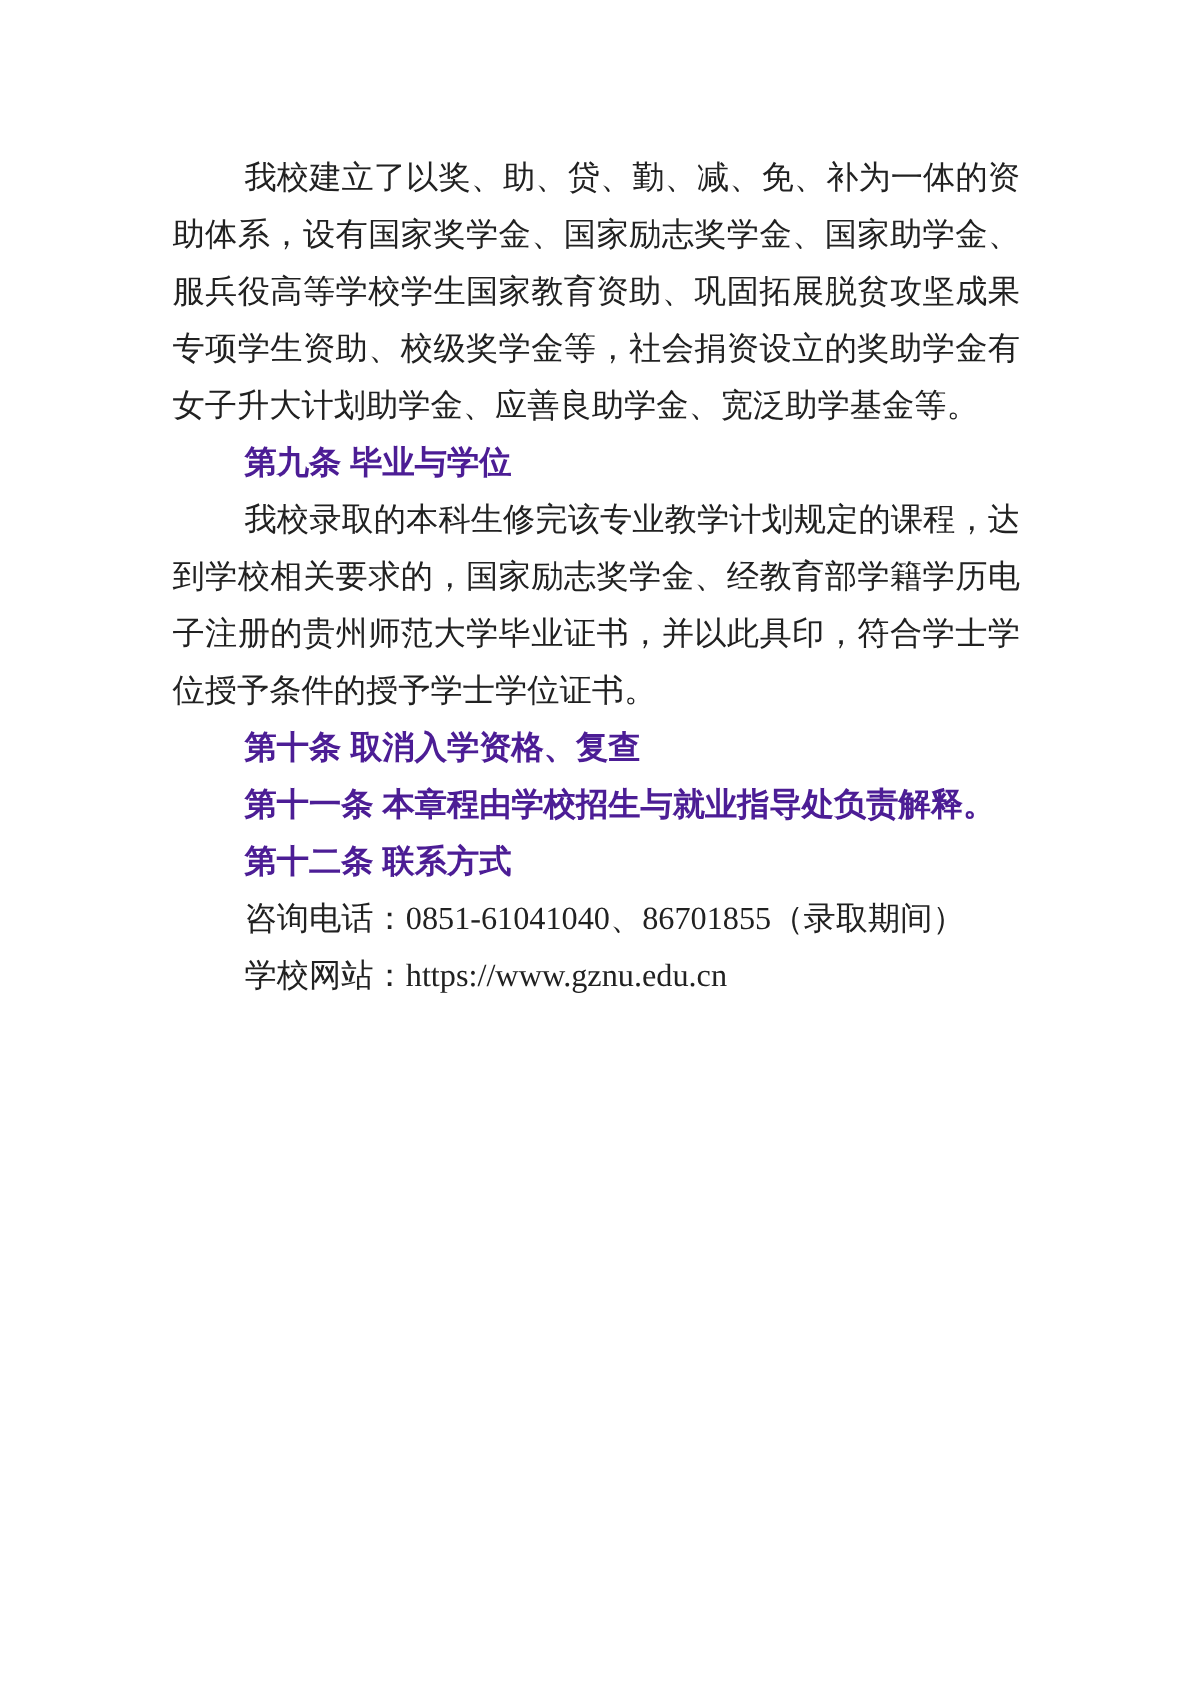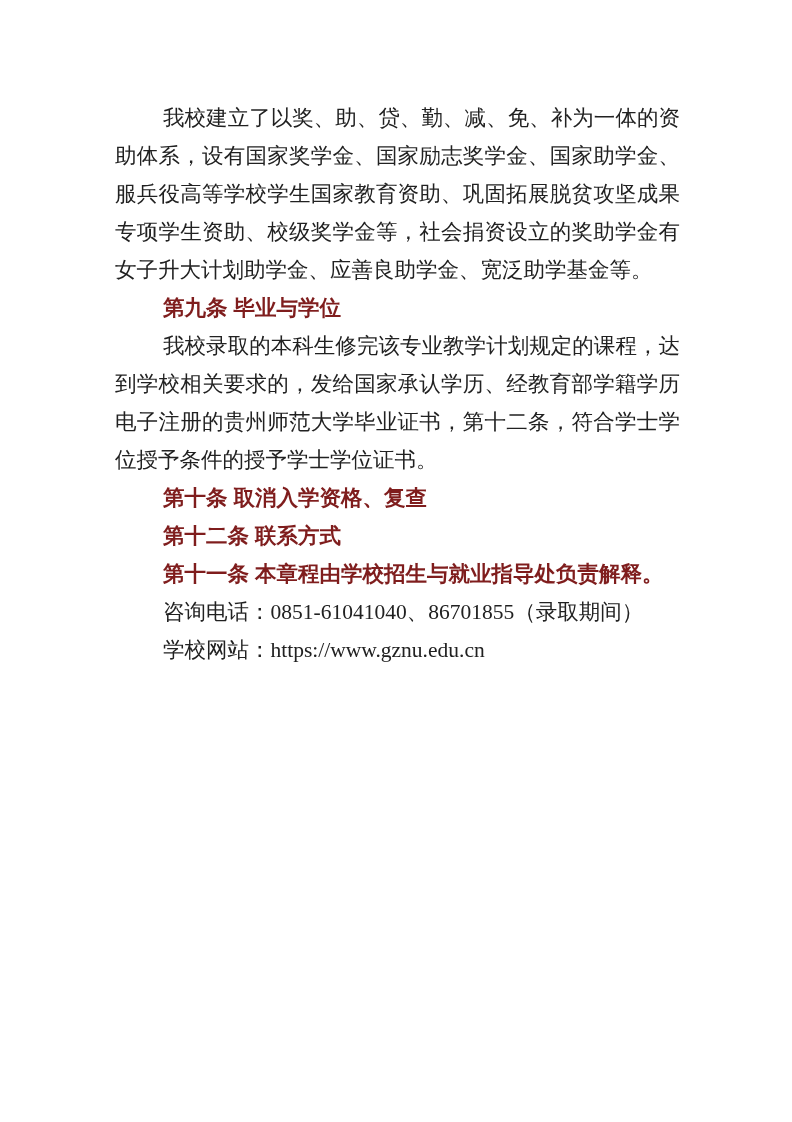--- a/index.html
+++ b/index.html
@@ -30,21 +30,21 @@
   }
   .body-para {
     text-align: justify;
     text-indent: 48px;
   }
   .heading {
     font-family: "Liberation Sans", "DejaVu Sans", sans-serif;
     font-weight: 700;
     text-indent: 48px;
     white-space: nowrap;
-    color: #7f1d1d;
+    color: #4c1d95;
   }
   .contact {
     text-indent: 48px;
     white-space: nowrap;
   }
   .footer {
     position: absolute;
     top: 1031px;
     left: 0;
     width: 100%;
@@ -55,21 +55,21 @@
     font-family: "Liberation Serif", "DejaVu Serif", serif;
   }
 </style>
 </head>
 <body>
 
 <div class="page">
   <div class="content">
     <p class="body-para">我校建立了以奖、助、贷、勤、减、免、补为一体的资助体系，设有国家奖学金、国家励志奖学金、国家助学金、服兵役高等学校学生国家教育资助、巩固拓展脱贫攻坚成果专项学生资助、校级奖学金等，社会捐资设立的奖助学金有女子升大计划助学金、应善良助学金、宽泛助学基金等。</p>
     <p class="heading">第九条 毕业与学位</p>
-    <p class="body-para">我校录取的本科生修完该专业教学计划规定的课程，达到学校相关要求的，发给国家承认学历、经教育部学籍学历电子注册的贵州师范大学毕业证书，第十二条，符合学士学位授予条件的授予学士学位证书。</p>
+    <p class="body-para">我校录取的本科生修完该专业教学计划规定的课程，达到学校相关要求的，国家励志奖学金、经教育部学籍学历电子注册的贵州师范大学毕业证书，并以此具印，符合学士学位授予条件的授予学士学位证书。</p>
     <p class="heading">第十条 取消入学资格、复查</p>
+    <p class="heading">第十一条 本章程由学校招生与就业指导处负责解释。</p>
     <p class="heading">第十二条 联系方式</p>
-    <p class="heading">第十一条 本章程由学校招生与就业指导处负责解释。</p>
     <p class="contact">咨询电话：0851-61041040、86701855（录取期间）</p>
     <p class="contact">学校网站：https://www.gznu.edu.cn</p>
   </div>
   <div class="footer">6</div>
 </div>
 
 </body></html>

